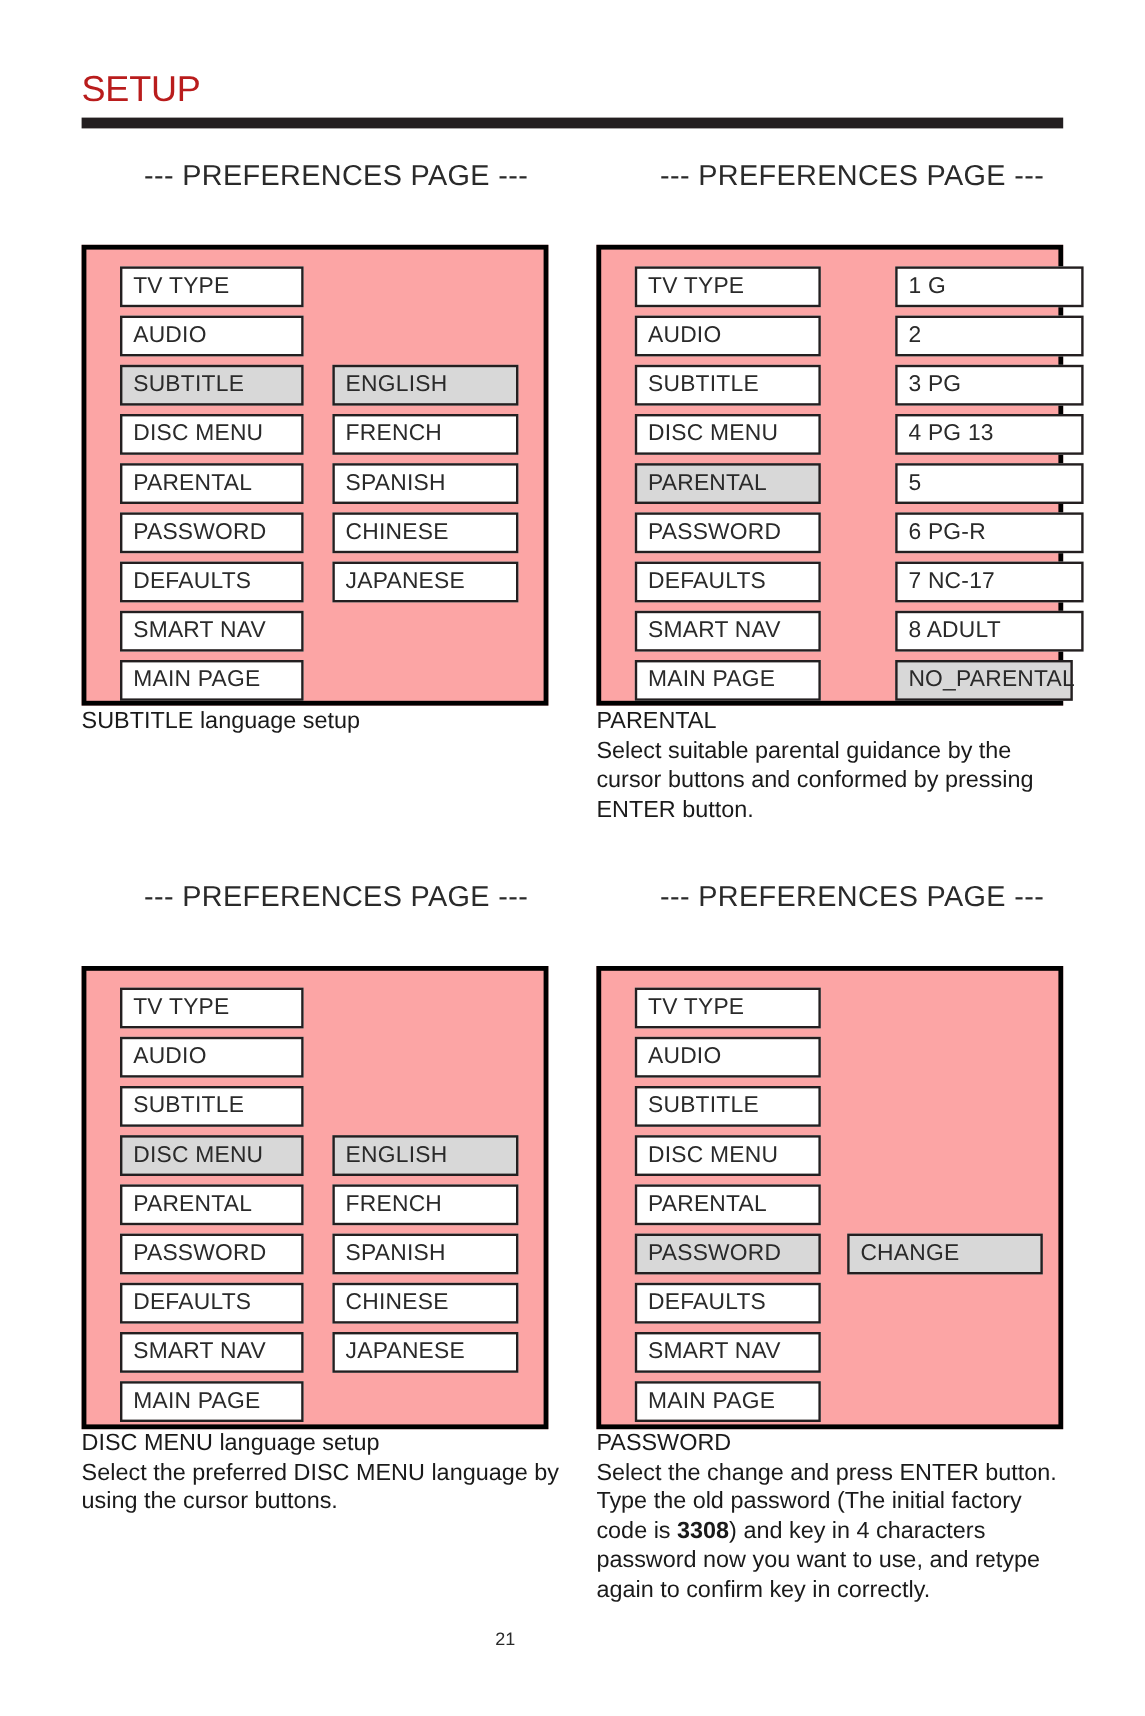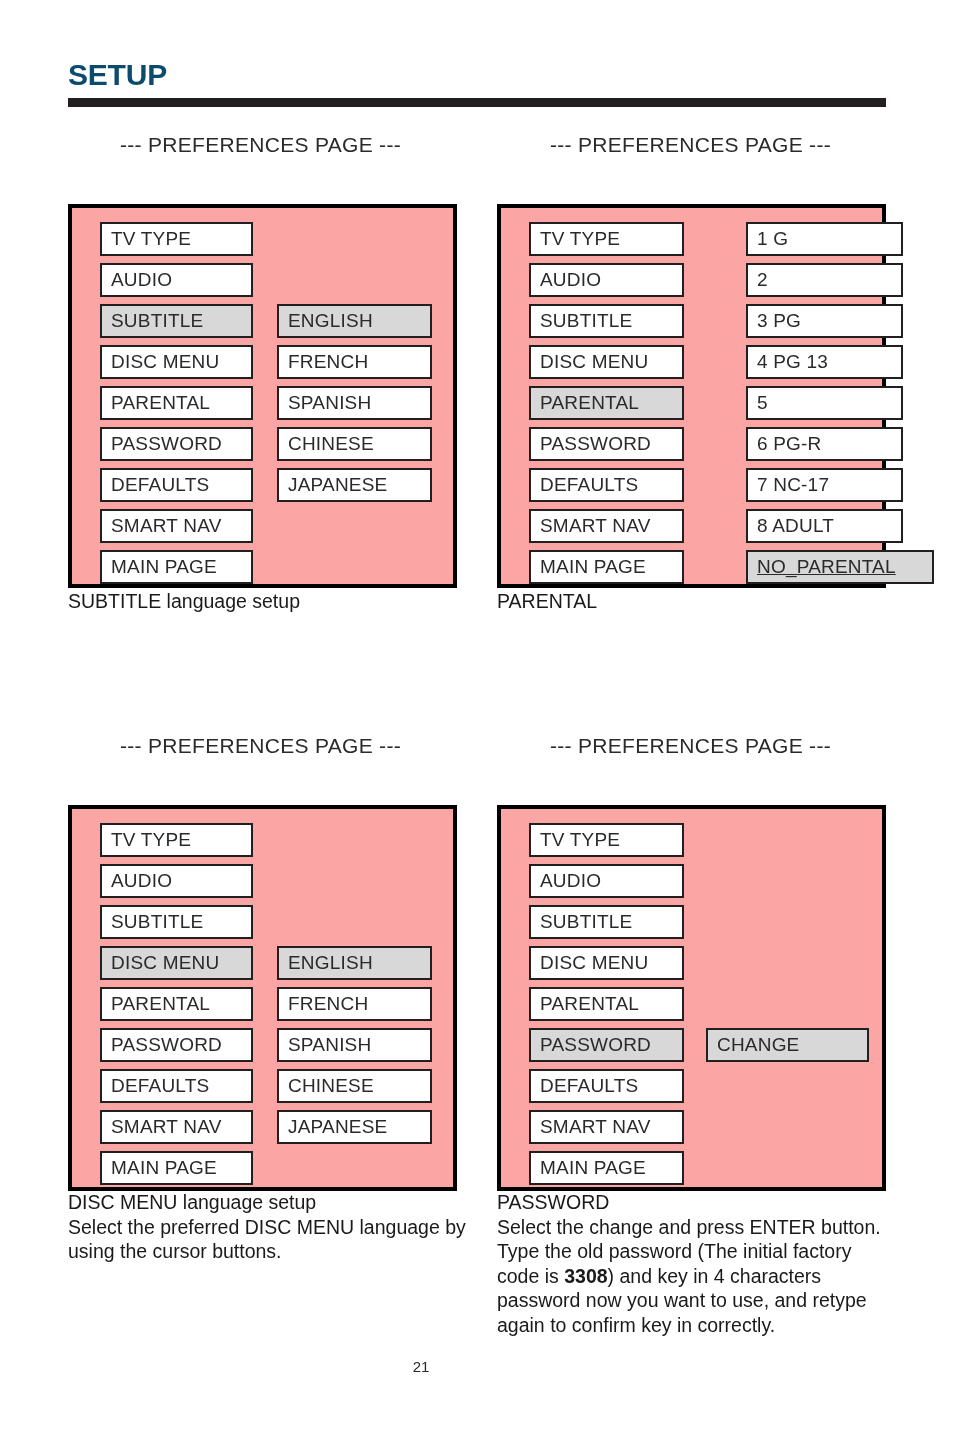--- a/index.html
+++ b/index.html
@@ -18,44 +18,44 @@
 
   
   .page-header {
     position: absolute;
     left: 68px;
     top: 58px;
     width: 818px;
   }
   .page-title {
     font-size: 30px;
-    font-weight: bold;
+    font-weight: normal;
     letter-spacing: -0.2px;
     line-height: 34px;
     margin: 0;
-    color: #0c4a6e;
+    color: #b91c1c;
   }
   .title-rule {
     margin-top: 6px;
     height: 9px;
     background: #231f20;
     width: 818px;
   }
 
   
   .content {
     position: absolute;
     left: 0;
     top: 0;
     width: 954px;
   }
 
   .fig-caption {
     position: absolute;
-    font-size: 21px;
+    font-size: 24px;
     letter-spacing: 0.3px;
     color: #2a2a2a;
     white-space: nowrap;
   }
 
   .osd-panel {
     position: absolute;
     border: 4px solid #000000;
     background: #fca5a5;
     box-sizing: border-box;
@@ -172,26 +172,27 @@
     </div>
     <div class="osd-col" style="left:205px; top:14px; width:157px;padding-left:40px;">
       <div class="osd-item">1 G</div>
       <div class="osd-item">2</div>
       <div class="osd-item">3 PG</div>
       <div class="osd-item">4 PG 13</div>
       <div class="osd-item">5</div>
       <div class="osd-item">6 PG-R</div>
       <div class="osd-item">7 NC-17</div>
       <div class="osd-item">8 ADULT</div>
-      <div class="osd-item selected" style="width:188px;text-decoration:underline;">NO_PARENTAL</div>
+      <div class="osd-item selected" style="width:148px;">NO_PARENTAL</div>
     </div>
   </div>
 
   <div class="desc" style="left:497px; top:589px;">
     <span class="desc-title">PARENTAL</span>
+    <span class="desc-body">Select suitable parental guidance by the cursor buttons and conformed by pressing ENTER button.</span>
   </div>
 
   <div class="fig-caption" style="left:120px; top:734px;">--- PREFERENCES PAGE ---</div>
 
   <div class="osd-panel" style="left:68px; top:777px; width:389px; height:386px;">
     <div class="osd-col" style="left:28px; top:14px; width:153px;">
       <div class="osd-item">TV TYPE</div>
       <div class="osd-item">AUDIO</div>
       <div class="osd-item">SUBTITLE</div>
       <div class="osd-item selected">DISC MENU</div>

